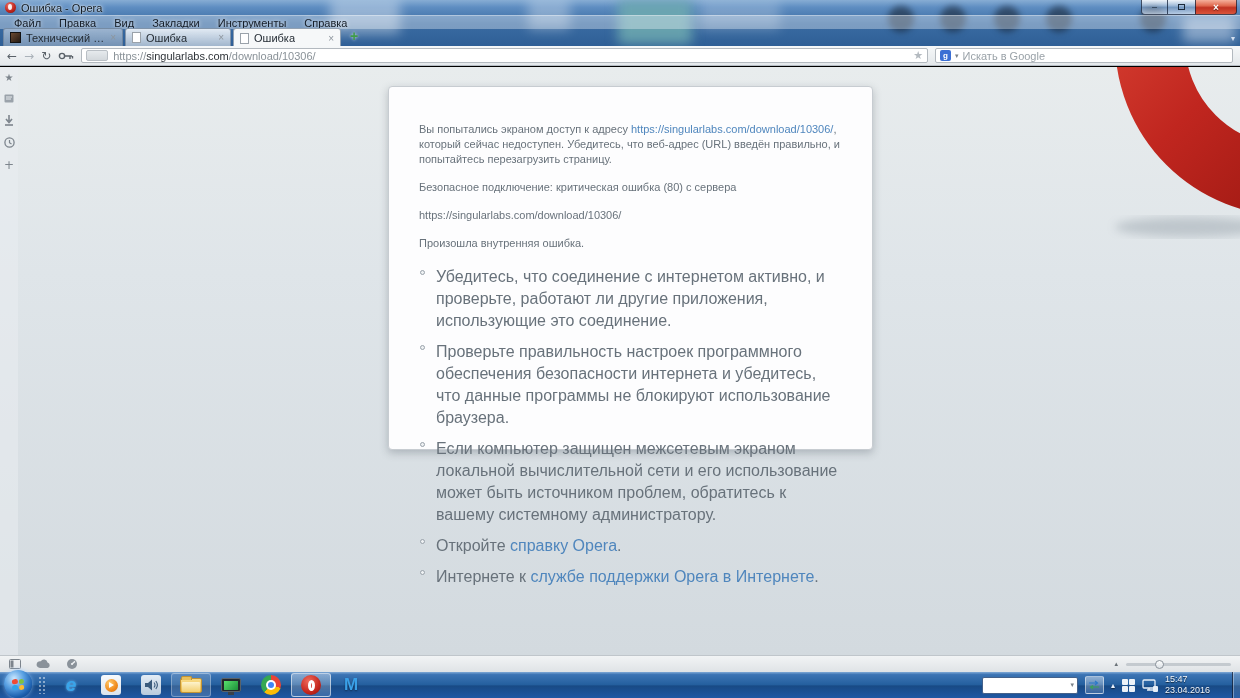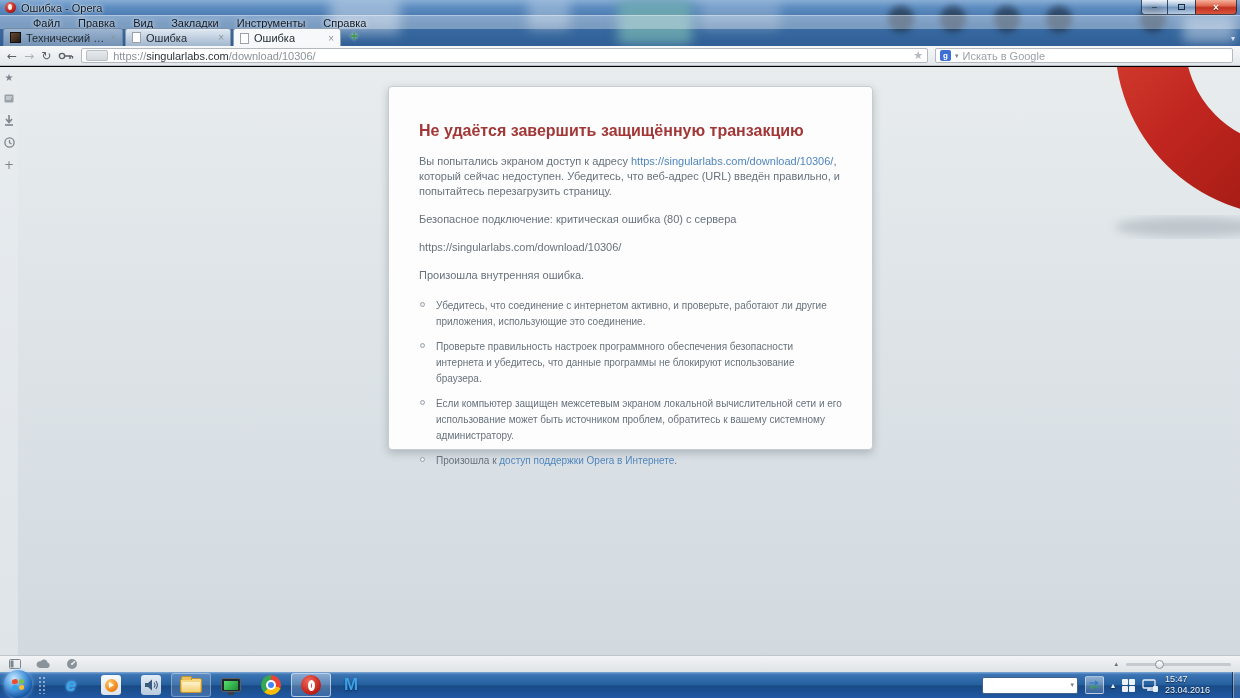--- a/index.html
+++ b/index.html
@@ -27,21 +27,21 @@
   .win-controls { position:absolute; right:3px; top:0; display:flex; height:15px; z-index:5; }
   .wbtn { height:15px; border:1px solid rgba(15,30,55,.75); border-top:none; display:flex; align-items:center; justify-content:center;
     background:linear-gradient(180deg,rgba(255,255,255,.85),rgba(205,216,230,.45) 45%,rgba(140,160,188,.45) 50%,rgba(225,235,248,.7));
     color:#1a2838; font-size:9px; }
   .wbtn-min { width:27px; border-radius:0 0 0 4px; }
   .wbtn-max { width:27px; border-left:none; border-right:none; }
   .wbtn-max .maxbox { width:7px; height:6px; border:1px solid #1a2838; background:transparent; }
   .wbtn-close { width:42px; border-radius:0 0 4px 0;
     background:linear-gradient(180deg,#f5b09b 0%,#e06a50 40%,#c03322 55%,#d9543b 100%); color:#fff; font-size:10px; font-weight:bold; text-shadow:0 1px 1px rgba(0,0,0,.5); }
 
-  .menubar { position:absolute; left:0; top:15px; width:1240px; height:14px; display:flex; align-items:center; padding-left:24px;
+  .menubar { position:absolute; left:0; top:15px; width:1240px; height:14px; display:flex; align-items:center; padding-left:5px;
     background:rgba(250,252,254,.35); border-top:1px solid rgba(255,255,255,.35); }
   .menu-item { font-size:11px; color:#141c26; padding:0 9px; text-shadow:0 0 4px rgba(255,255,255,.9); cursor:default; }
 
   .tabbar { position:absolute; left:0; top:28px; width:1240px; height:18px; display:flex; align-items:flex-end; padding-left:3px; overflow:visible; z-index:3; }
   .tab { display:flex; align-items:center; gap:5px; height:18px; padding:0 6px; margin-right:2px;
     border:1px solid rgba(105,125,148,.7); border-bottom:none; border-radius:3px 3px 0 0;
     background:linear-gradient(180deg,rgba(248,251,254,.88),rgba(206,216,226,.72)); overflow:hidden; }
   .tab-dim { background:linear-gradient(180deg,rgba(222,230,240,.6),rgba(172,188,205,.55)); }
   .tab.active { background:#f6f8f9; height:19px; margin-bottom:-1px; z-index:4; }
   .tab-title { font-size:11px; color:#242c34; white-space:nowrap; overflow:hidden; text-overflow:ellipsis; }
@@ -81,21 +81,21 @@
   .big-o { position:absolute; right:0; top:0; pointer-events:none; }
 
   .error-card { position:absolute; left:388px; top:19px; width:485px; height:364px;
     background:#fdfdfe; border:1px solid #c7ccd1; border-radius:4px;
     box-shadow:0 3px 9px rgba(55,65,75,.28); padding:35px 30px 0 30px; }
   .err-title { font-size:16px; font-weight:bold; color:#a23737; margin-bottom:14px; }
   .err-p { font-size:11px; line-height:15px; color:#68727b; margin-bottom:13px; }
   .lnk { color:#4f86bd; cursor:pointer; }
   .sug-list, .help-list { list-style:none; margin-top:15px; }
   .help-list { margin-top:8px; }
-  .sug-list li, .help-list li { position:relative; padding-left:17px; font-size:10px; line-height:16px; color:#68727b; margin-bottom:9px; }
+  .sug-list li, .help-list li { position:relative; padding-left:17px; font-size:16px; line-height:22px; color:#68727b; margin-bottom:9px; }
   .bullet { position:absolute; left:1px; top:4px; width:5px; height:5px; border:1px solid #99a2aa; border-radius:50%; background:#eef1f3; }
   .help-title { font-size:13px; font-weight:bold; color:#39424a; margin-top:17px; }
 
   
   .statusbar { position:absolute; left:0; top:655px; width:1240px; height:17px;
     background:linear-gradient(180deg,#f2f4f5,#dfe3e6); border-top:1px solid #c0c6cb;
     display:flex; align-items:center; padding:0 9px; }
   .sb-left { display:flex; align-items:center; gap:15px; }
   .sb-right { margin-left:auto; display:flex; align-items:center; gap:8px; }
   .zoom-track { position:relative; width:105px; height:3px; background:#c4cacf; border-radius:2px; }
@@ -259,32 +259,32 @@
           <path d="M1 10 H9" stroke="#7d858d" stroke-width="1.6"></path>
       </svg>
       <svg width="11" height="11" viewBox="0 0 11 11">
         <circle cx="5.5" cy="5.5" r="4.6" fill="none" stroke="#7d858d" stroke-width="1.3"></circle>
           <path d="M5.5 3 V5.7 L7.5 7" stroke="#7d858d" stroke-width="1.2" fill="none"></path>
       </svg>
       <span class="pi" style="font-size:12px">+</span>
     </div>
 
     <div class="error-card">
-      <div class="err-title">Не удаётся завершить защищённую транзакцию</div>
       <p class="err-p"><span>Вы попытались экраном доступ к адресу </span><span class="lnk">https://singularlabs.com/download/10306/</span><span>, который сейчас недоступен. Убедитесь, что веб-адрес (URL) введён правильно, и попытайтесь перезагрузить страницу.</span></p>
       <p class="err-p">Безопасное подключение: критическая ошибка (80) с сервера</p>
       <p class="err-p">https://singularlabs.com/download/10306/</p>
       <p class="err-p">Произошла внутренняя ошибка.</p>
       <ul class="sug-list">
         <li><span class="bullet"></span><span>Убедитесь, что соединение с интернетом активно, и проверьте, работают ли другие приложения, использующие это соединение.</span></li>
         <li><span class="bullet"></span><span>Проверьте правильность настроек программного обеспечения безопасности интернета и убедитесь, что данные программы не блокируют использование браузера.</span></li>
         <li><span class="bullet"></span><span>Если компьютер защищен межсетевым экраном локальной вычислительной сети и его использование может быть источником проблем, обратитесь к вашему системному администратору.</span></li>
       </ul>
       <ul class="help-list">
-        <li><span class="bullet"></span><span>Произошла к </span><span class="lnk">доступ поддержки Opera в Интернете</span><span>.</span></li>
+        <li><span class="bullet"></span><span>Откройте </span><span class="lnk">справку Opera</span><span>.</span></li>
+        <li><span class="bullet"></span><span>Интернете к </span><span class="lnk">службе поддержки Opera в Интернете</span><span>.</span></li>
       </ul>
     </div>
   </div>
 
   <div class="statusbar">
     <div class="sb-left">
       <svg width="12" height="10" viewBox="0 0 12 10">
         <rect x="0.5" y="0.5" width="11" height="9" rx="1" fill="none" stroke="#7c848c" stroke-width="1"></rect>
           <rect x="1.5" y="1.5" width="3" height="7" fill="#7c848c"></rect>
       </svg>

